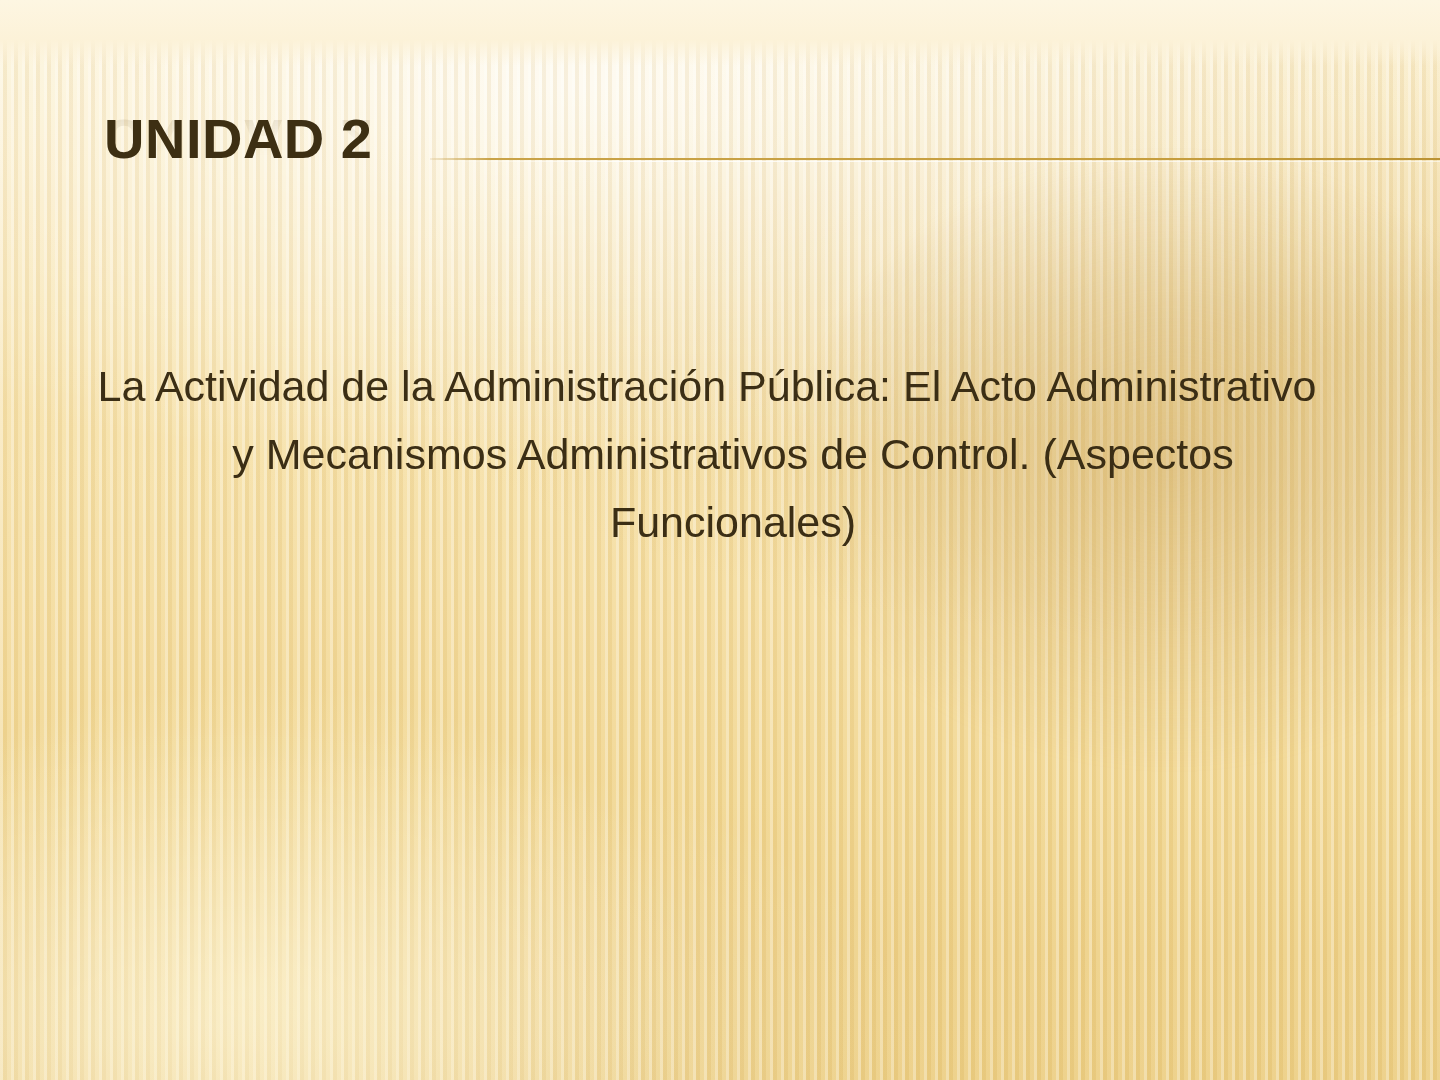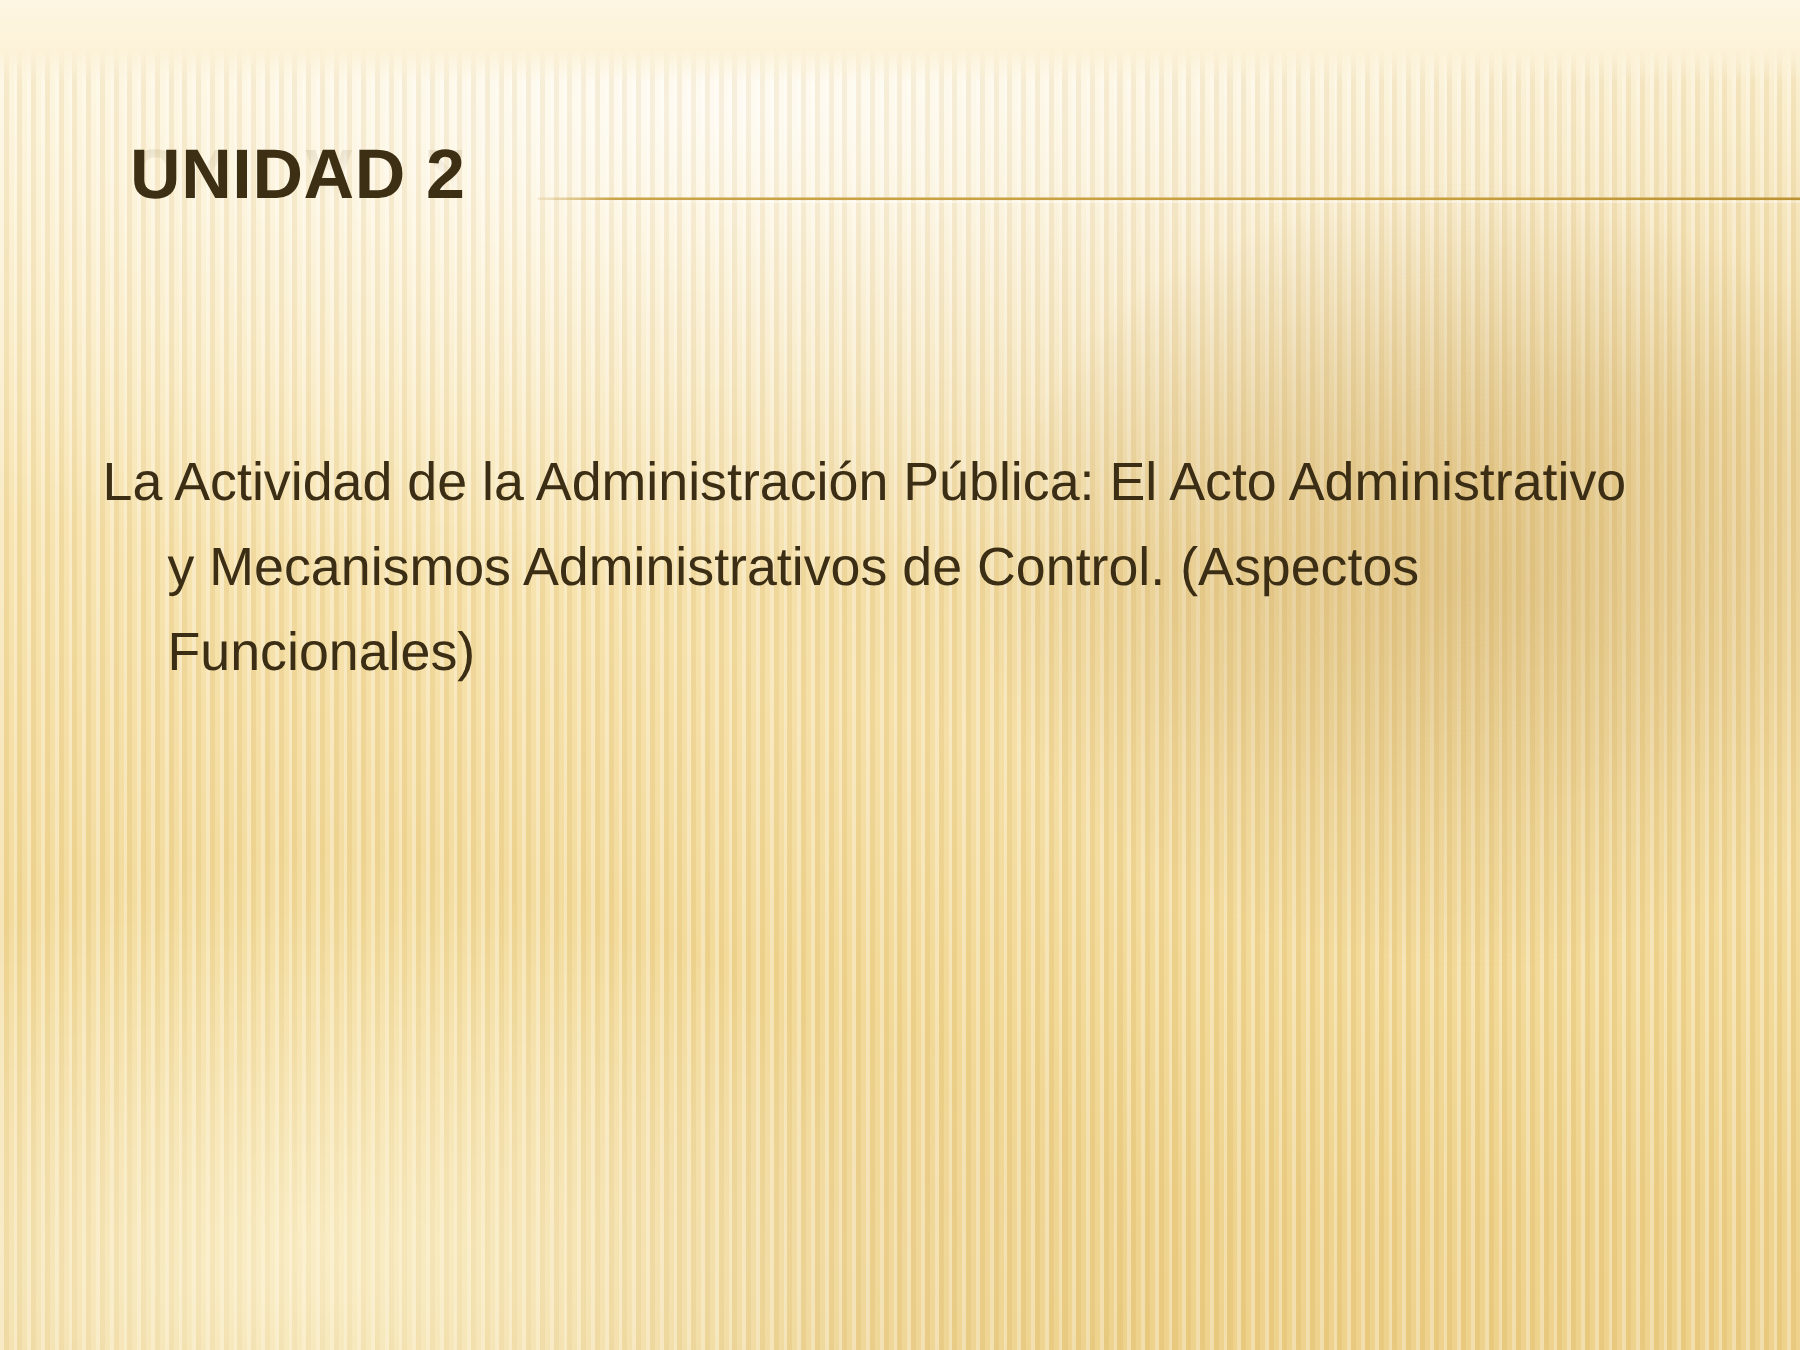--- a/index.html
+++ b/index.html
@@ -150,20 +150,21 @@
     height: 1px;
     background: linear-gradient(90deg, rgba(255,255,255,0) 0%, rgba(255,255,255,0.8) 20%, rgba(255,255,255,0.55) 100%);
   }
 
   
   .body-block {
     position: absolute;
     left: 82px;
     top: 352px;
     width: 1250px;
+    text-align: center;
   }
 
   .body-line {
     font-family: "Liberation Sans", sans-serif;
     font-size: 43px;
     line-height: 68px;
     color: #3b2e15;
     text-indent: -52px;
     padding-left: 52px;
   }

